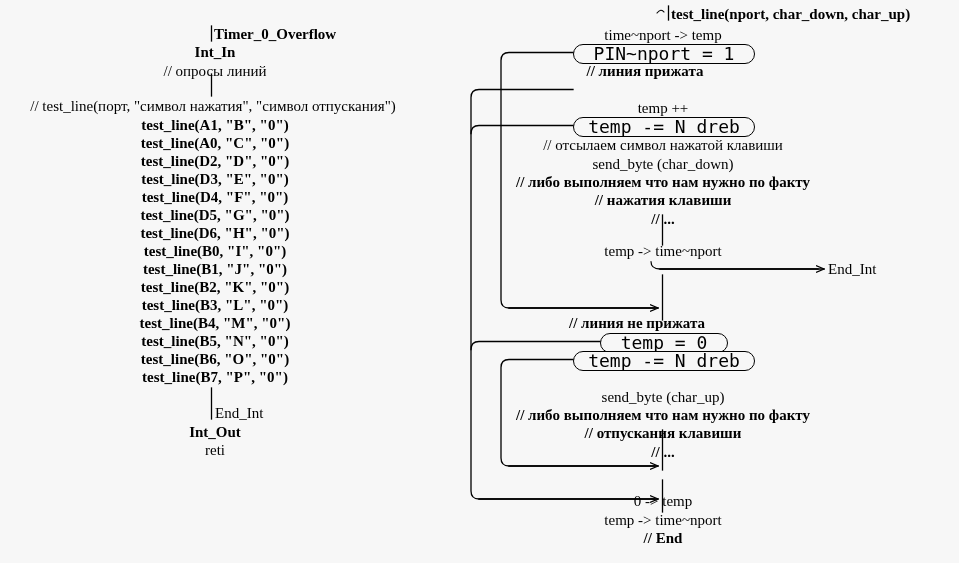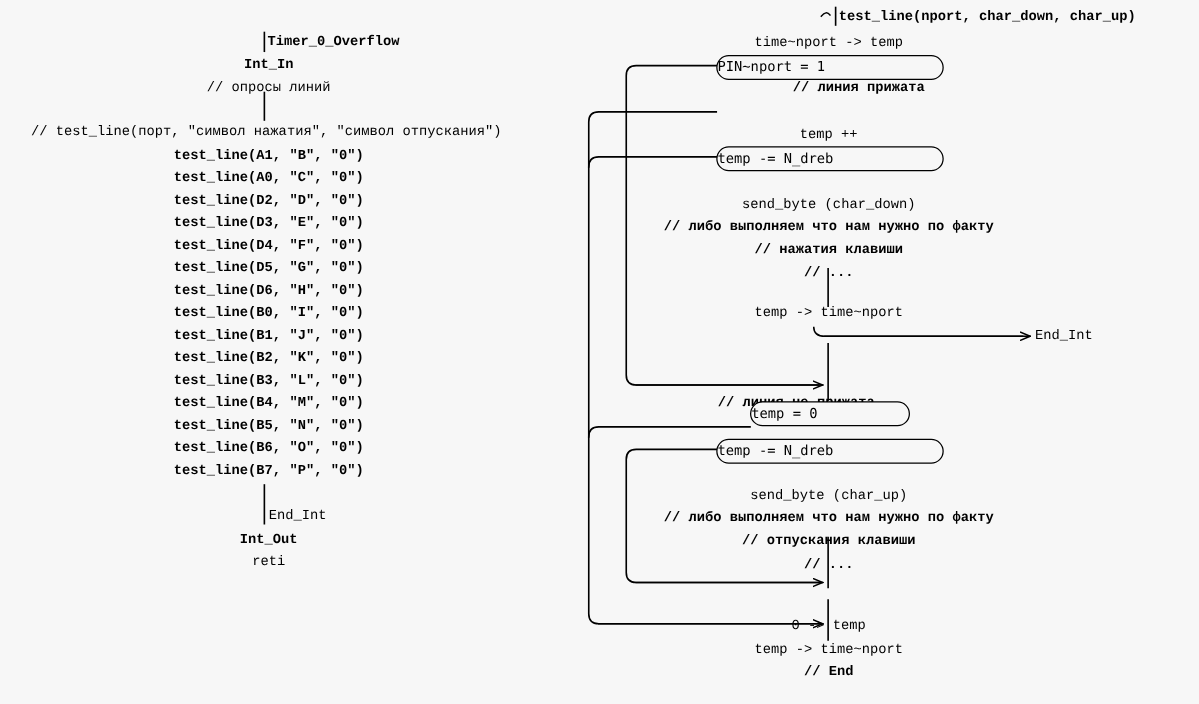--- a/index.html
+++ b/index.html
@@ -25,36 +25,36 @@
   svg.wires {
     position: absolute;
     left: 0; top: 0;
     width: 959px;
     height: 563px;
     pointer-events: none;
   }
   .t {
     position: absolute;
     white-space: pre;
-    font-family: Liberation Mono, monospace;
-    font-size: 11px;
+    font-family: Liberation Serif, serif;
+    font-size: 15px;
     line-height: 14px;
     letter-spacing: 0px;
   }
   .b { font-weight: bold; }
   .ctr { transform: translateX(-50%); }
   .cond {
     position: absolute;
     transform: translateX(-50%);
     border: 1.4px solid #000;
     border-radius: 999px;
     background: #f7f7f7;
-    text-align: left;
+    text-align: center;
     font-family: "DejaVu Sans Mono", "Liberation Mono", monospace;
-    font-size: 11px;
+    font-size: 18px;
     line-height: 15px;
     padding: 1px 0 2px 0;
     box-sizing: border-box;
   }
 </style>
 </head>
 <body>
 
 <div class="diagram">
 
@@ -128,43 +128,44 @@
   <div class="t b ctr" style="left:215px; top:425px;">Int_Out</div>
 
   <div class="t ctr" style="left:215px; top:443px;">reti</div>
 
   <div class="t b" style="left:671px; top:7px;">test_line(nport, char_down, char_up)</div>
 
   <div class="t ctr" style="left:663px; top:28px;">time~nport -&gt; temp</div>
 
   <div class="cond" style="left:664px; top:44px; width:182px;">PIN~nport = 1</div>
 
-  <div class="t b ctr" style="left:687px; top:64px;">// линия прижата</div>
+  <div class="t b ctr" style="left:645px; top:64px;">// линия прижата</div>
 
 
   <div class="t ctr" style="left:663px; top:101px;">temp ++</div>
 
   <div class="cond" style="left:664px; top:117px; width:182px;">temp -= N_dreb</div>
 
+  <div class="t ctr" style="left:663px; top:138px;">// отсылаем символ нажатой клавиши</div>
 
   <div class="t ctr" style="left:663px; top:157px;">send_byte (char_down)</div>
 
   <div class="t b ctr" style="left:663px; top:175px;">// либо выполняем что нам нужно по факту</div>
 
   <div class="t b ctr" style="left:663px; top:193px;">// нажатия клавиши</div>
 
   <div class="t b ctr" style="left:663px; top:212px;">// ...</div>
 
   <div class="t ctr" style="left:663px; top:244px;">temp -&gt; time~nport</div>
 
   <div class="t" style="left:828px; top:262px;">End_Int</div>
 
   <div class="t b ctr" style="left:637px; top:316px;text-align:right;">// линия не прижата</div>
 
-  <div class="cond" style="left:664px; top:321px; width:128px;">temp = 0</div>
+  <div class="cond" style="left:664px; top:333px; width:128px;">temp = 0</div>
 
   <div class="cond" style="left:664px; top:351px; width:182px;">temp -= N_dreb</div>
 
 
   <div class="t ctr" style="left:663px; top:390px;">send_byte (char_up)</div>
 
   <div class="t b ctr" style="left:663px; top:408px;">// либо выполняем что нам нужно по факту</div>
 
   <div class="t b ctr" style="left:663px; top:426px;">// отпускания клавиши</div>
 

